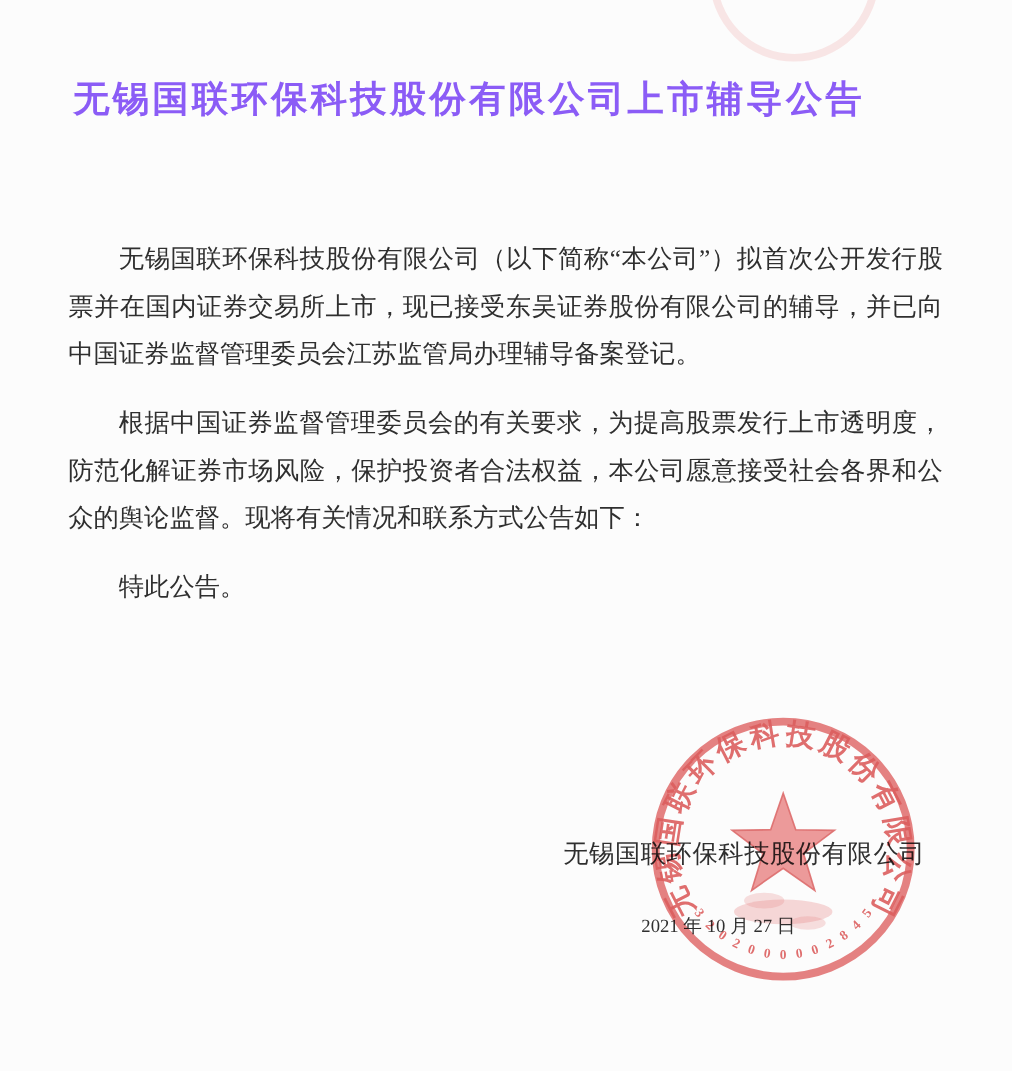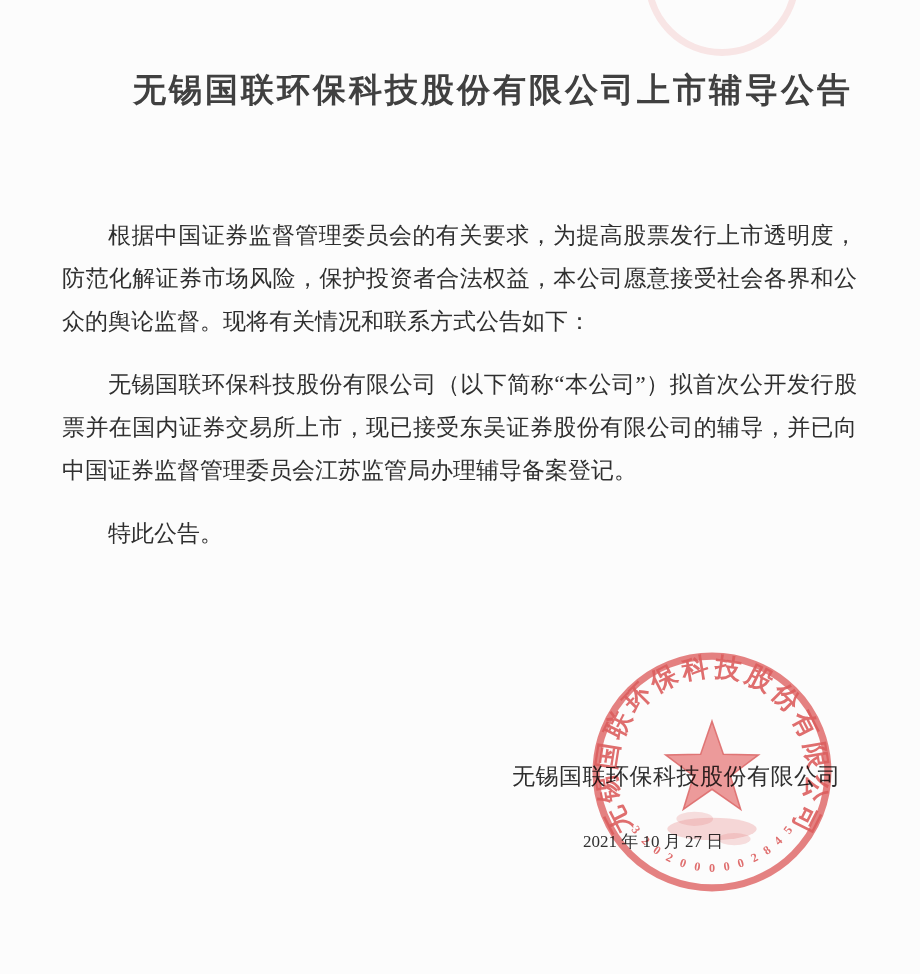--- a/index.html
+++ b/index.html
@@ -6,24 +6,24 @@
   .page{
     position:relative;
     width:920px;height:974px;
     background:#fcfcfc;
     overflow:hidden;
     font-family:"Liberation Serif","DejaVu Serif",serif;
     color:#2f2f2f;
   }
   .doc-title{
     position:absolute;top:68px;left:0;width:853px;
-    text-align:right;
+    text-align:center;
     font-size:33px;font-weight:bold;
     letter-spacing:3px;
-    color:#404040;
+    color:#8b5cf6;
   }
   .doc-body{
     position:absolute;top:214px;left:62px;width:795px;
     font-size:23px;line-height:43px;
     text-align:justify;
   }
   .doc-body p{
     margin:0 0 20px 0;
     text-indent:2em;
   }
@@ -51,22 +51,22 @@
   }
 </style>
 </head>
 <body>
 
 <div class="page">
 
   <div class="doc-title">无锡国联环保科技股份有限公司上市辅导公告</div>
 
   <div class="doc-body">
+    <p>无锡国联环保科技股份有限公司（以下简称“本公司”）拟首次公开发行股票并在国内证券交易所上市，现已接受东吴证券股份有限公司的辅导，并已向中国证券监督管理委员会江苏监管局办理辅导备案登记。</p>
     <p>根据中国证券监督管理委员会的有关要求，为提高股票发行上市透明度，防范化解证券市场风险，保护投资者合法权益，本公司愿意接受社会各界和公众的舆论监督。现将有关情况和联系方式公告如下：</p>
-    <p>无锡国联环保科技股份有限公司（以下简称“本公司”）拟首次公开发行股票并在国内证券交易所上市，现已接受东吴证券股份有限公司的辅导，并已向中国证券监督管理委员会江苏监管局办理辅导备案登记。</p>
     <p class="closing">特此公告。</p>
   </div>
 
   <div class="signature">无锡国联环保科技股份有限公司</div>
 
   <div class="doc-date">2021 年 10 月 27 日</div>
 
   <div class="seal-remnant"></div>
 
   <svg class="seal" viewBox="0 0 240 240" xmlns="http://www.w3.org/2000/svg">

